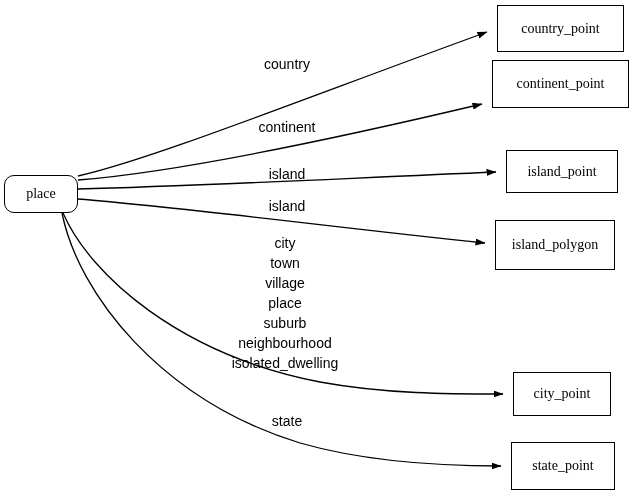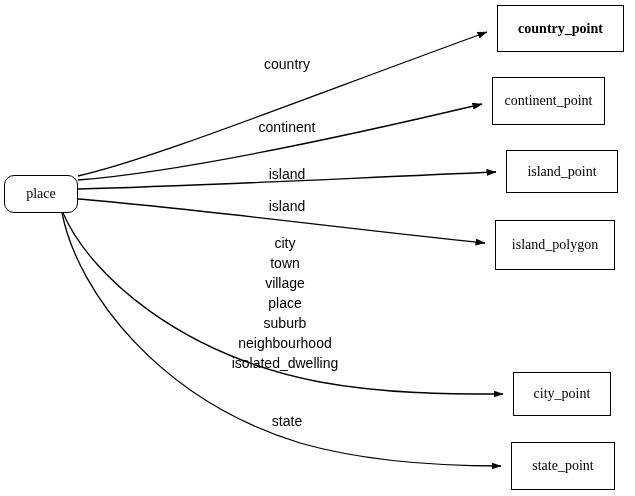--- a/index.html
+++ b/index.html
@@ -68,24 +68,24 @@
         <path d="M78,199 C190,208 340,228 485,243"></path>
         <path d="M63,213 C90,275 180,355 320,382 C385,394 450,394 503,394"></path>
         <path d="M62,213 C78,293 160,400 300,443 C370,463 450,466 501,466"></path>
       </g>
   </svg>
 
   <div id="nodes-layer">
       <div class="node-box" style="left: 4px; top: 175px; width: 74px; height: 38px; border-radius: 10px;">
         <span>place</span>
       </div>
-      <div class="node-box" style="left: 497px; top: 5px; width: 127px; height: 47px; font-weight: bold;">
+      <div class="node-box" style="left: 497px; top: 5px; width: 127px; height: 47px;">
         <span>country_point</span>
       </div>
-      <div class="node-box" style="left: 492px; top: 77px; width: 113px; height: 48px; text-align: right;">
+      <div class="node-box" style="left: 492px; top: 60px; width: 137px; height: 48px; text-align: right;">
         <span>continent_point</span>
       </div>
       <div class="node-box" style="left: 506px; top: 150px; width: 112px; height: 43px;">
         <span>island_point</span>
       </div>
       <div class="node-box" style="left: 495px; top: 220px; width: 120px; height: 50px;">
         <span>island_polygon</span>
       </div>
       <div class="node-box" style="left: 513px; top: 372px; width: 98px; height: 44px;">
         <span>city_point</span>

